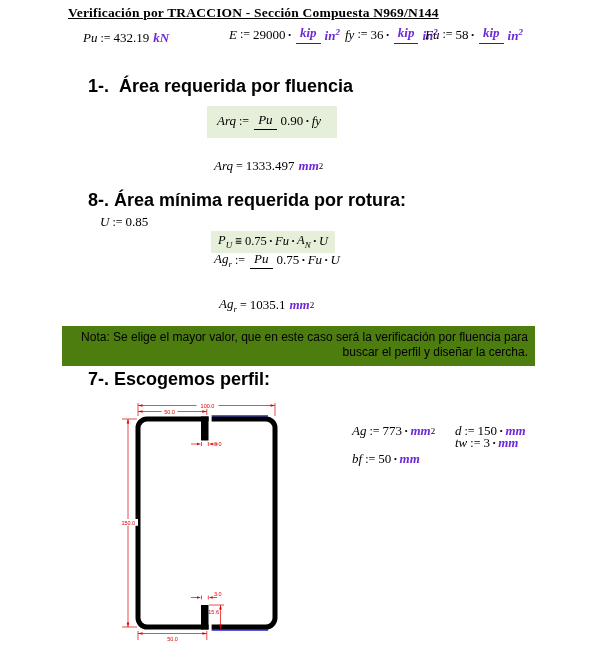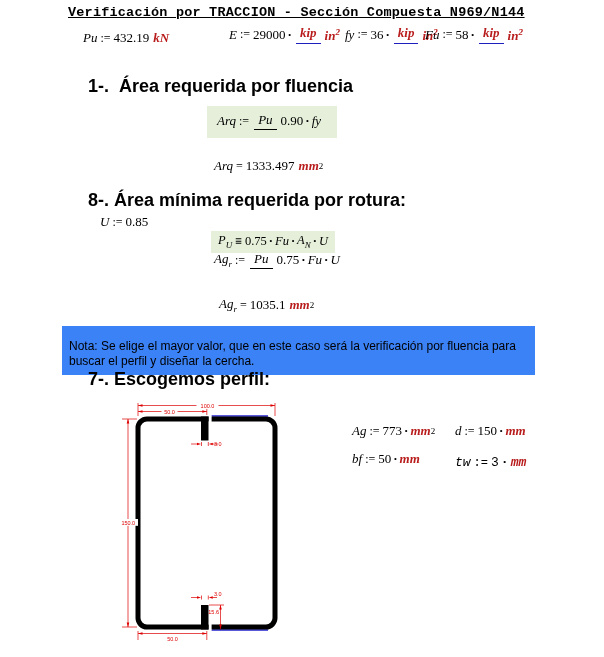--- a/index.html
+++ b/index.html
@@ -2,51 +2,51 @@
 <html><head>
 <meta charset="utf-8">
 <style>
   html,body { margin:0; padding:0; background:#ffffff; }
   .page {
     position:relative; width:604px; height:657px; background:#ffffff;
     overflow:hidden; font-family:"Liberation Sans", sans-serif; color:#000;
   }
   .abs { position:absolute; }
   .title {
-    font-family:Liberation Mono, monospace;
+    font-family:Liberation Serif, serif;
     font-weight:bold; font-size:13.5px; text-decoration:underline;
     letter-spacing:0.2px; white-space:nowrap;
   }
   .heading {
     font-family:"Liberation Sans", sans-serif;
     font-weight:bold; font-size:18px; white-space:pre;
   }
   
   .math {
     font-family:"Liberation Serif", "DejaVu Serif", serif;
     font-size:13px; white-space:nowrap;
     display:inline-flex; align-items:center; line-height:1.15;
   }
   .math .var  { font-style:italic; }
   .math .numv { font-style:normal; }
   .math .op   { margin:0 3px; font-size:12px; }
   .math .dot  { margin:0 2px; font-weight:bold; }
   .math .sp   { width:4px; display:inline-block; }
-  .unit { color:#b91c1c; font-weight:bold; font-style:italic;text-align:center; }
+  .unit { color:#6d28d9; font-weight:bold; font-style:italic;text-align:center; }
   .math sub, .math sup { font-size:9px; }
   .frac { display:inline-flex; text-align:center; vertical-align:middle; margin:0 2px; }
   .frac .fnum { border-bottom:1.2px solid #000; padding:0 4px 1px 4px; }
   .frac .fden { padding:1px 4px 0 4px; }
   .frac.ufrac .fnum { border-bottom-color:#1f1fbe; }
   .hl-green { background:#e5efda; }
   .box1 { padding:7px 10px 8px 10px; }
   .box2 { padding:2px 7px 3px 7px; }
   .note {
-    background:#3b82f6; width:459px; padding:13px 7px 5px 7px;
-    font-size:12px; line-height:1.28; color:#000;
+    background:#4d7c0f; width:459px; padding:4px 7px 5px 7px;
+    font-size:12px; line-height:1.28; color:#000;text-align:right;
   }
   svg text { font-family:"Liberation Sans", sans-serif; }
 </style>
 </head>
 <body>
 
 <div class="page">
 
   <div class="abs title" style="left:68px; top:5px;">Verificación por TRACCION -  Sección Compuesta N969/N144</div>
 
@@ -243,21 +243,21 @@
   </div>
 
   <div class="abs math" style="left:352px; top:452px;">
     <span class="var">bf</span>
     <span class="op">:=</span>
     <span class="numv">50</span>
     <span class="dot">·</span>
     <span class="unit">mm</span>
   </div>
 
-  <div class="abs math" style="left:455px; top:456px;font-family:Liberation Mono, monospace;">
+  <div class="abs math" style="left:455px; top:436px;">
     <span class="var">tw</span>
     <span class="op">:=</span>
     <span class="numv">3</span>
     <span class="dot">·</span>
     <span class="unit">mm</span>
   </div>
 
 </div>
 
 </body></html>

